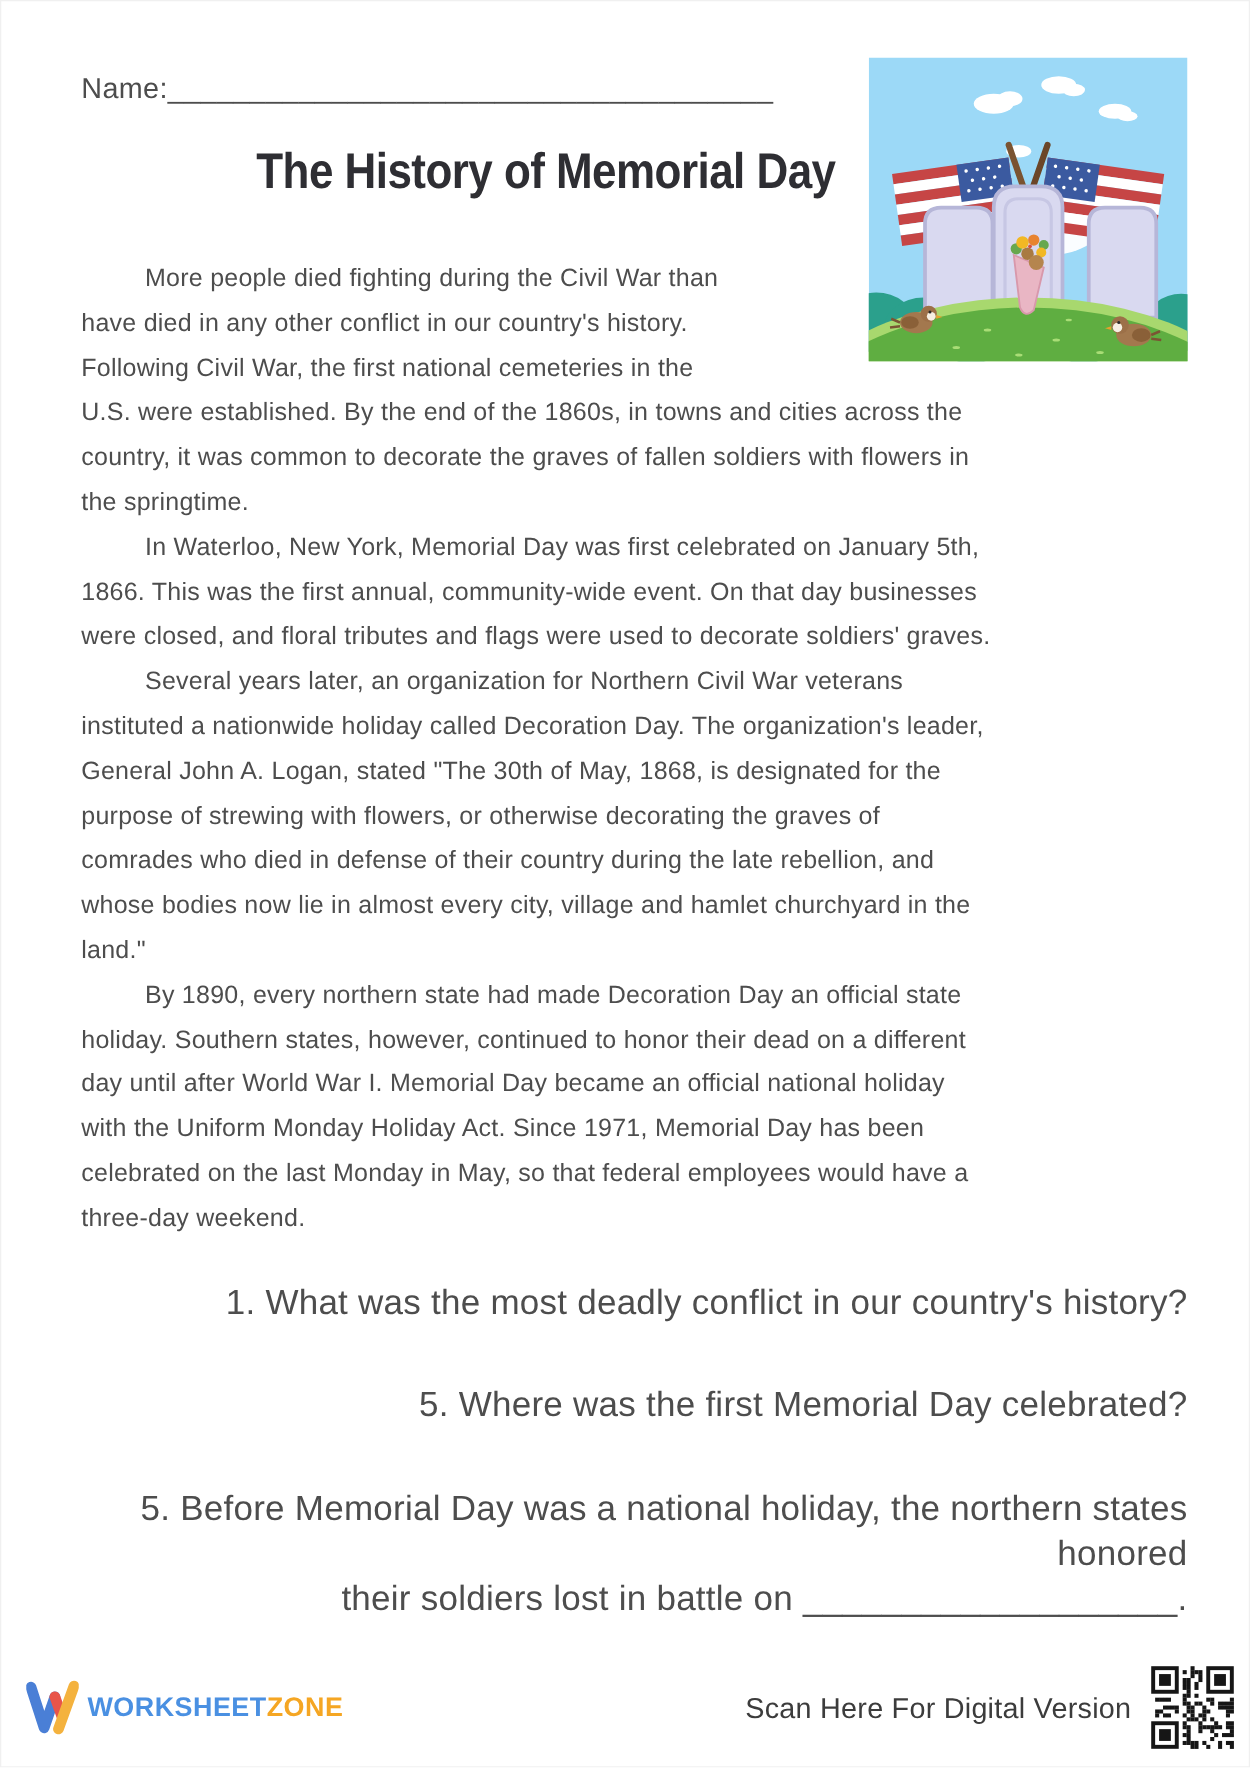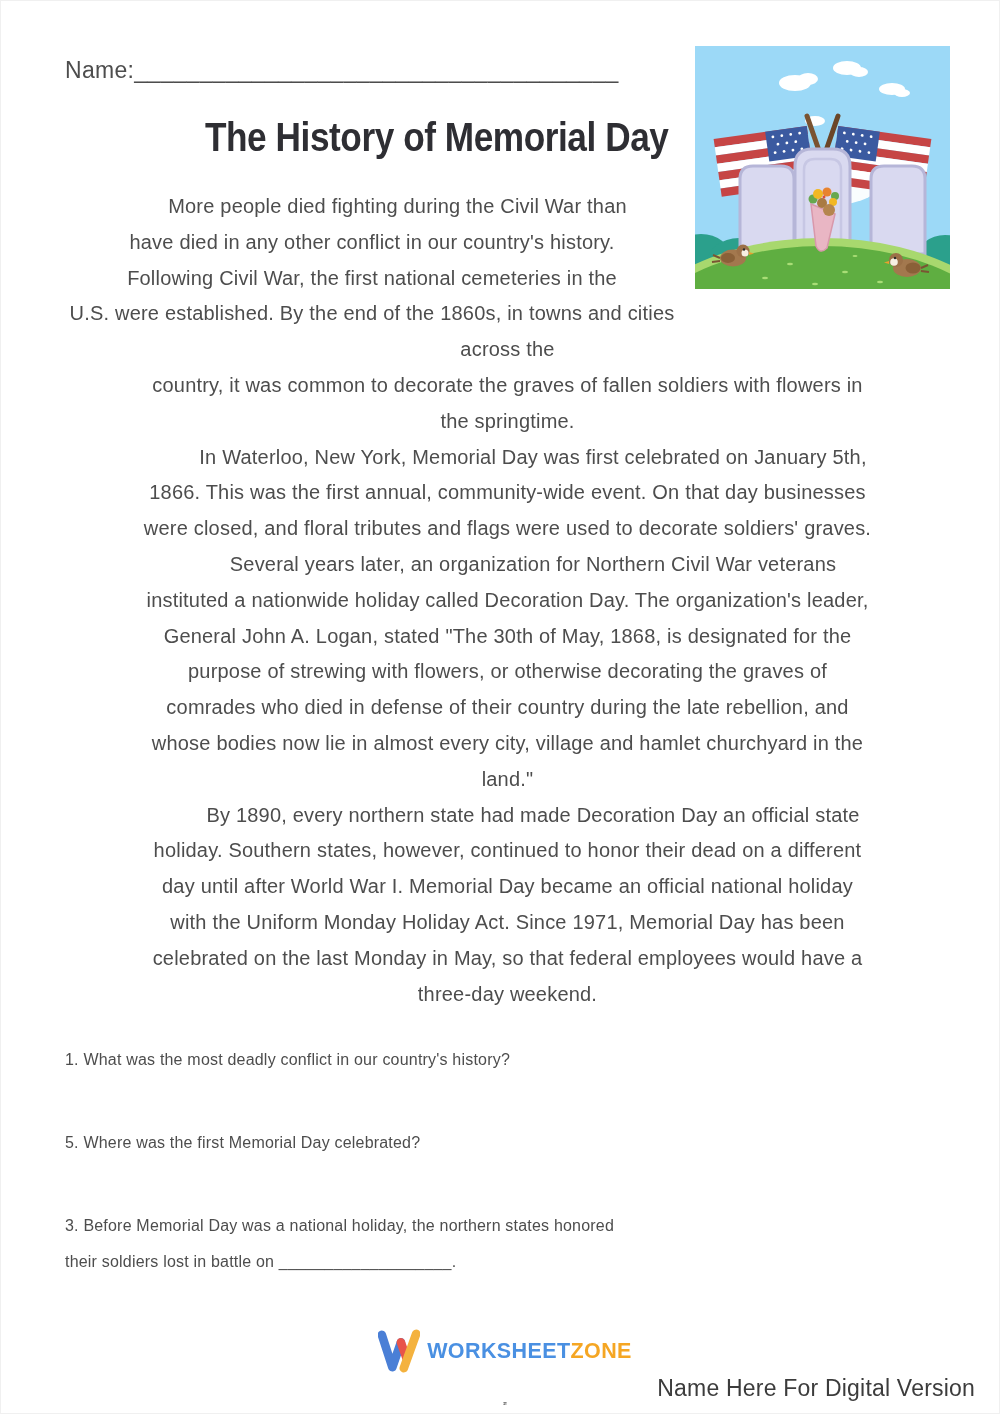--- a/index.html
+++ b/index.html
@@ -33,46 +33,46 @@
     margin-left:140px;
     font-size:40px;
     line-height:54px;
     font-weight:700;
     color:#2e2e33;
     letter-spacing:-.5px;
     white-space:nowrap;
     transform:scaleX(.88);
     transform-origin:left center;
   }
-  .passage{margin-top:25px;text-align:center;}
+  .passage{margin-top:42px;}
   .para{
     margin:0;
     font-size:20px;
     line-height:35.8px;
     letter-spacing:.2px;
     color:#4d4d4d;
     white-space:pre-line;
     text-indent:51px;
   }
   .questions{margin-top:30px;}
   .question{
     margin:0 0 47px 0;
-    font-size:16px;
+    font-size:28px;
     line-height:35.8px;
     letter-spacing:.2px;
     color:#4d4d4d;
     white-space:pre-line;
+    text-align:right;
   }
   .footer{
     position:absolute;
     left:20px;right:10px;bottom:8px;
     height:78px;
     display:flex;
     align-items:center;
-    flex-direction:column;
   }
   .brand{display:flex;align-items:center;gap:7px;}
   .brand-mark{width:42px;height:48px;}
   .brand-text{font-size:21.5px;font-weight:700;letter-spacing:.4px;white-space:nowrap;}
   .brand-worksheet{color:#4a90e2;}
   .brand-zone{color:#f5a623;}
   .scan-text{
     margin-left:auto;
     margin-right:14px;
     font-size:23px;
@@ -241,34 +241,34 @@
 holiday. Southern states, however, continued to honor their dead on a different
 day until after World War I. Memorial Day became an official national holiday
 with the Uniform Monday Holiday Act. Since 1971, Memorial Day has been
 celebrated on the last Monday in May, so that federal employees would have a
 three-day weekend.</p>
   </div>
 
   <div class="questions">
     <p class="question">1. What was the most deadly conflict in our country's history?</p>
     <p class="question">5. Where was the first Memorial Day celebrated?</p>
-    <p class="question">3. Before Memorial Day was a national holiday, the northern states honored
+    <p class="question">5. Before Memorial Day was a national holiday, the northern states honored
 their soldiers lost in battle on ___________________.</p>
   </div>
 
   <div class="footer">
     <div class="brand">
       <svg class="brand-mark" viewBox="0 0 44 50" xmlns="http://www.w3.org/2000/svg">
         <path d="M4,8 L15,42 L24,16" fill="none" stroke="#4a7fd6" stroke-width="9" stroke-linecap="round" stroke-linejoin="round"></path>
         <path d="M24,16 L30,33" fill="none" stroke="#e8544a" stroke-width="9" stroke-linecap="round"></path>
         <path d="M27,43 L40,7" fill="none" stroke="#f4b23e" stroke-width="9" stroke-linecap="round"></path>
       </svg>
       <span class="brand-text"><span class="brand-worksheet">WORKSHEET</span><span class="brand-zone">ZONE</span></span>
     </div>
-    <div class="scan-text">Name Here For Digital Version</div>
+    <div class="scan-text">Scan Here For Digital Version</div>
     <svg class="qr" viewBox="-2 -3 71.2 73.2" xmlns="http://www.w3.org/2000/svg">
       <rect x="-2" y="-3" width="71.2" height="73.2" fill="#ffffff"></rect>
       <g fill="#161616">
         <rect x="0" y="0" width="22.4" height="22.4"></rect>
         <rect x="44.8" y="0" width="22.4" height="22.4"></rect>
         <rect x="0" y="44.8" width="22.4" height="22.4"></rect>
       </g>
       <g fill="#ffffff">
         <rect x="3.2" y="3.2" width="16" height="16"></rect>
         <rect x="48" y="3.2" width="16" height="16"></rect>

